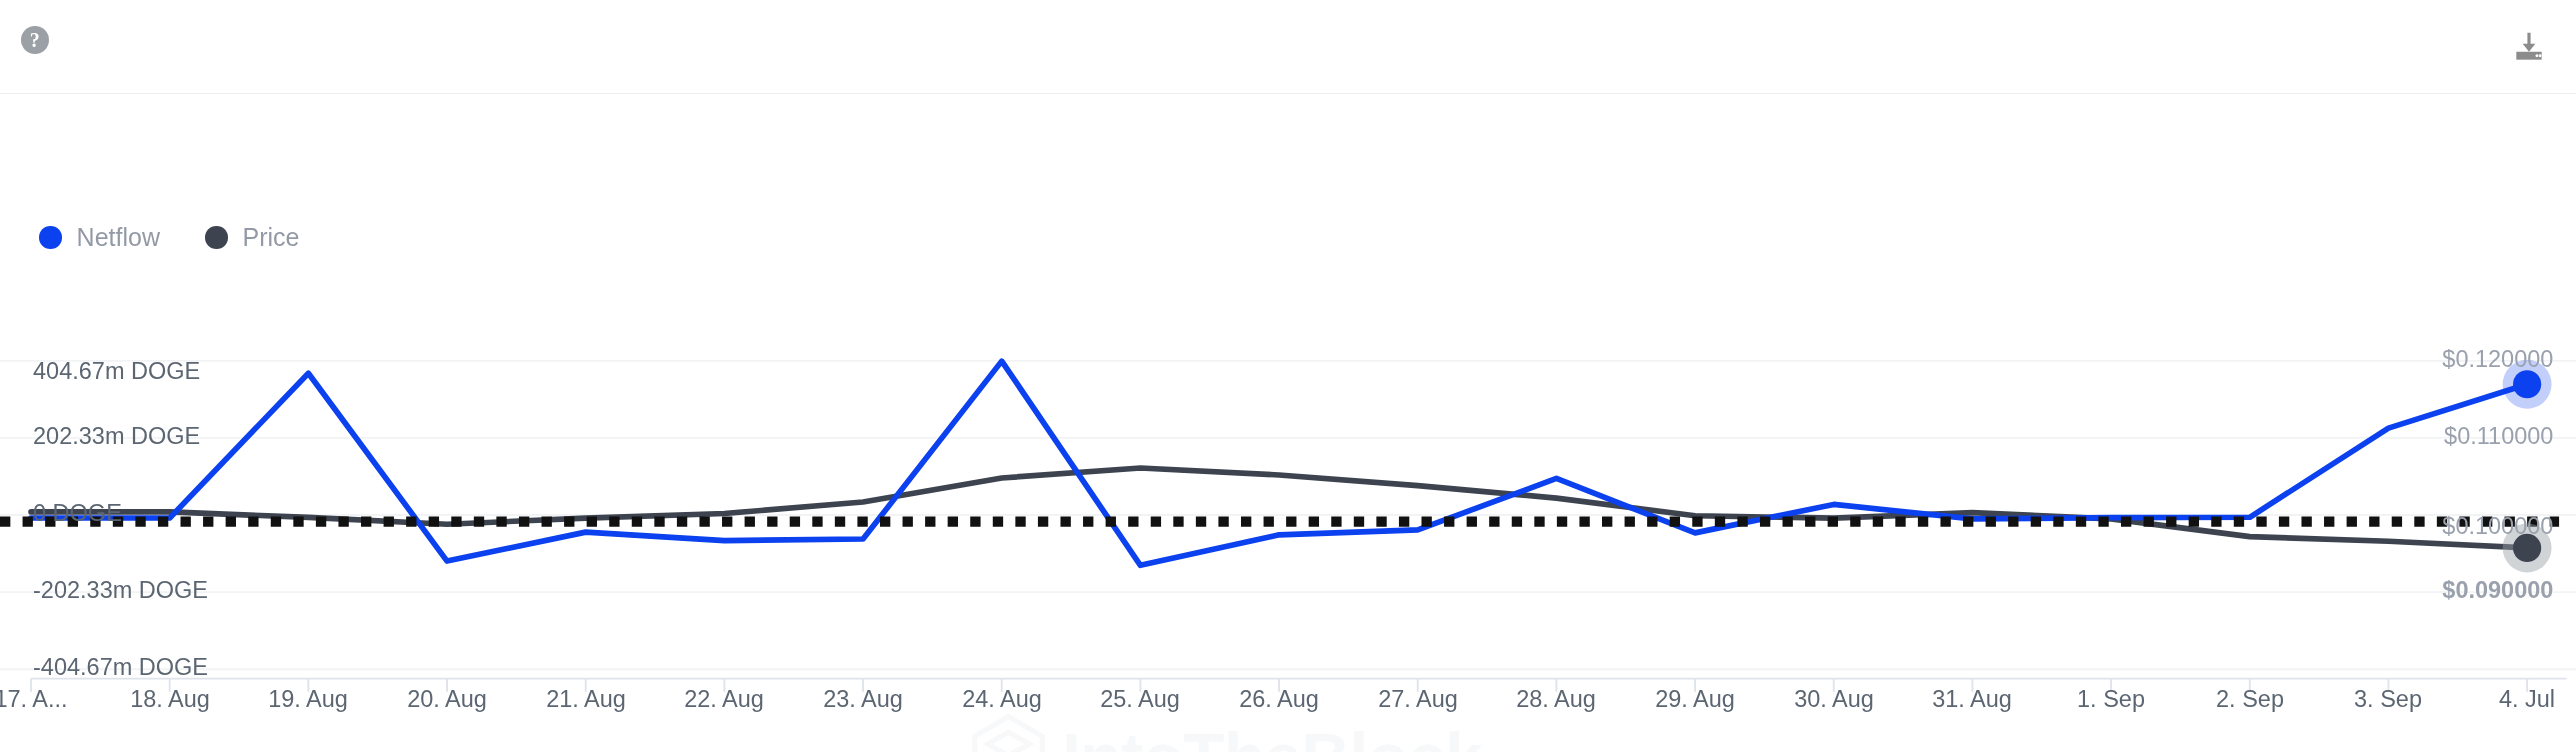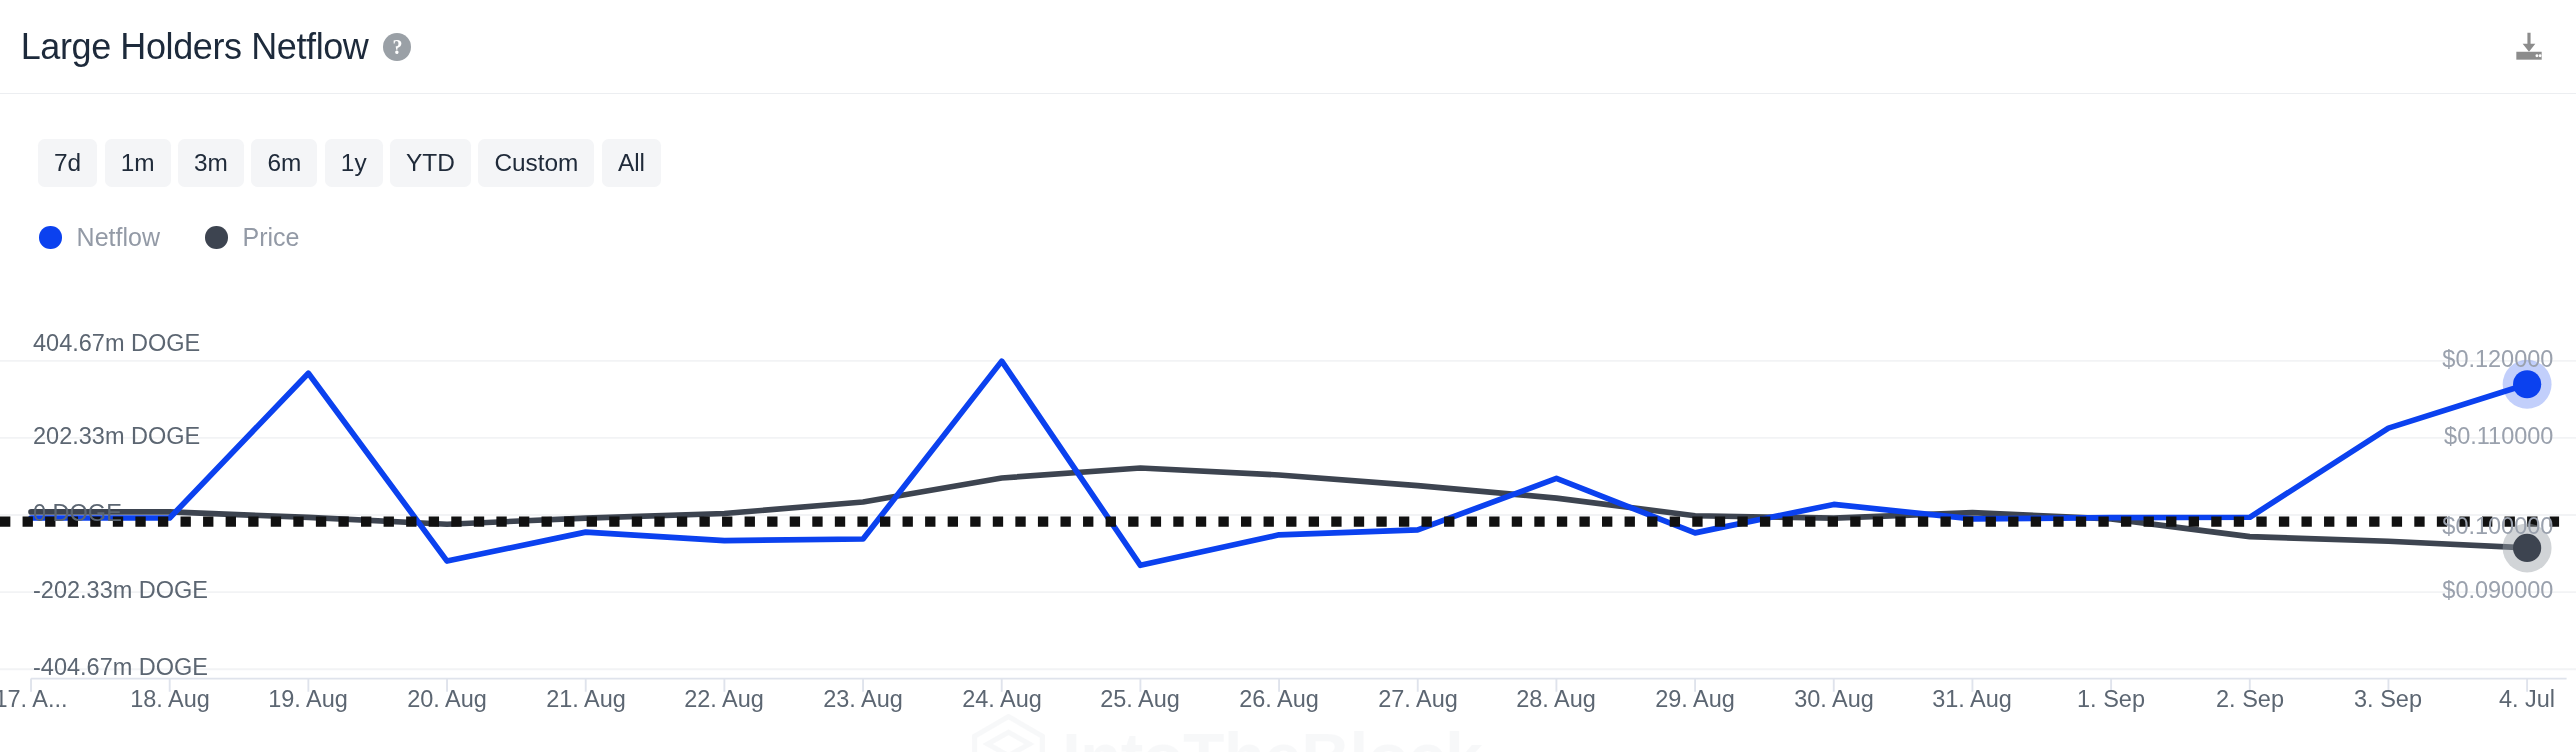--- a/index.html
+++ b/index.html
@@ -67,43 +67,32 @@
   }
   .wm-text { font-size: 68px; font-weight: 700; color: #e8eaee; letter-spacing: -0.9px; }
 </style>
 </head>
 <body>
 
 <div id="app">
 
   <div class="header">
     <div class="title-wrap">
-      <span class="title">Large Holders Netflow</span>
       <span class="help-icon">?</span>
     </div>
     <div class="dl-btn">
       <svg width="38" height="38" viewBox="0 0 24 24">
         <path d="M11 3h2v7h3l-4 5-4-5h3z" fill="#8c8c8c"></path>
         <path d="M4 15h16v5H4z" fill="#8c8c8c"></path>
         <circle cx="17" cy="17.5" r="0.9" fill="#ffffff"></circle>
         <circle cx="19" cy="17.5" r="0.9" fill="#ffffff"></circle>
       </svg>
     </div>
   </div>
 
-  <div class="ranges">
-    <button class="range-btn">7d</button>
-    <button class="range-btn">1m</button>
-    <button class="range-btn">3m</button>
-    <button class="range-btn">6m</button>
-    <button class="range-btn">1y</button>
-    <button class="range-btn">YTD</button>
-    <button class="range-btn">Custom</button>
-    <button class="range-btn">All</button>
-  </div>
 
   <div class="legend">
     <div class="legend-item">
       <span class="legend-dot" style="background:#0b41ef"></span>
       <span class="legend-label">Netflow</span>
     </div>
     <div class="legend-item">
       <span class="legend-dot" style="background:#3d4450"></span>
       <span class="legend-label">Price</span>
     </div>
@@ -150,31 +139,31 @@
     <div class="watermark">
       <svg width="81" height="86" viewBox="0 0 60 66">
         <path d="M30 2 L56 17 L56 49 L30 64 L4 49 L4 17 Z" fill="none" stroke="#e8eaee" stroke-width="4"></path>
         <path d="M30 14 L46 23 L30 32 L14 23 Z" fill="none" stroke="#e8eaee" stroke-width="4"></path>
         <path d="M30 34 L46 43 L30 52 L14 43 Z" fill="none" stroke="#e8eaee" stroke-width="4"></path>
       </svg>
       <span class="wm-text">IntoTheBlock</span>
     </div>
 
     <div id="y-left">
-        <div class="ylabel-left" style="top: 20px;">404.67m DOGE</div>
+        <div class="ylabel-left" style="top: 48px;">404.67m DOGE</div>
         <div class="ylabel-left" style="top: 113px;">202.33m DOGE</div>
         <div class="ylabel-left" style="top: 190px;">0 DOGE</div>
         <div class="ylabel-left" style="top: 267px;">-202.33m DOGE</div>
         <div class="ylabel-left" style="top: 344px;">-404.67m DOGE</div>
       </div>
     <div id="y-right">
         <div class="ylabel-right" style="top: 36px;">$0.120000</div>
         <div class="ylabel-right" style="top: 113px;">$0.110000</div>
         <div class="ylabel-right" style="top: 203px;">$0.100000</div>
-        <div class="ylabel-right" style="top: 267px;">$0.090000</div>
+        <div class="ylabel-right" style="top: 267px; font-weight: bold;">$0.090000</div>
       </div>
     <div id="x-axis">
         <div class="xlabel" style="left: 31px;">17. A...</div>
         <div class="xlabel" style="left: 170px;">18. Aug</div>
         <div class="xlabel" style="left: 308px;">19. Aug</div>
         <div class="xlabel" style="left: 447px;">20. Aug</div>
         <div class="xlabel" style="left: 586px;">21. Aug</div>
         <div class="xlabel" style="left: 724px;">22. Aug</div>
         <div class="xlabel" style="left: 863px;">23. Aug</div>
         <div class="xlabel" style="left: 1002px;">24. Aug</div>

